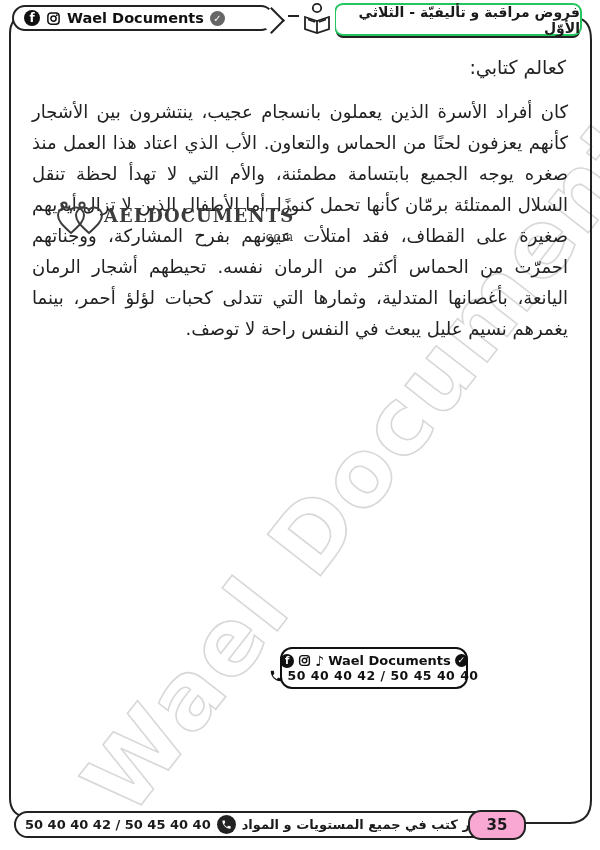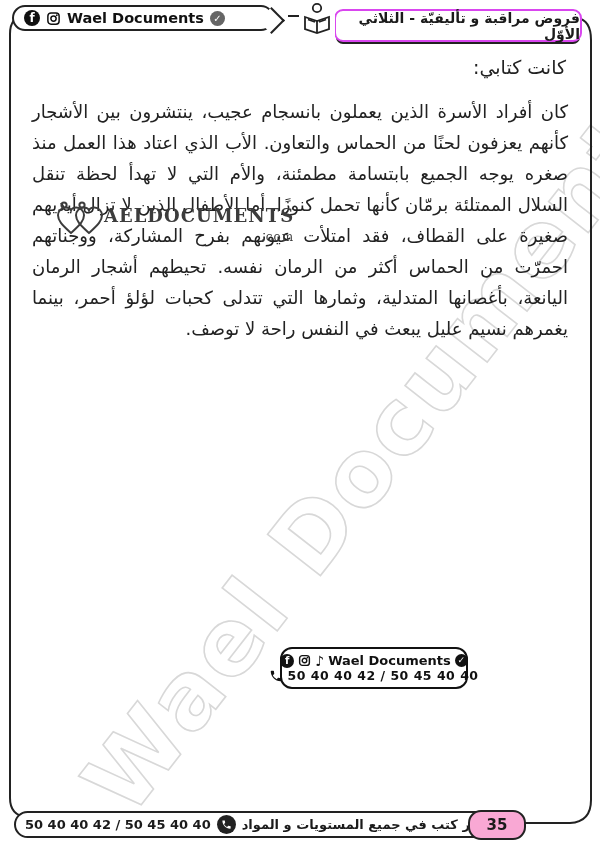--- a/index.html
+++ b/index.html
@@ -28,22 +28,22 @@
     position:absolute;right:-9px;top:3.5px;width:17px;height:17px;background:#fff;
     border-top:2px solid #222;border-right:2px solid #222;transform:rotate(45deg);
   }
   .fb{width:16px;height:16px;border-radius:50%;background:#111;color:#fff;
       font-weight:bold;font-size:12px;line-height:16px;text-align:center;flex:0 0 auto;}
   .brand-txt{font-weight:bold;font-size:14.5px;color:#111;white-space:nowrap;}
   .check{width:15px;height:15px;border-radius:50%;background:#666;color:#fff;
          font-size:10px;line-height:15px;text-align:center;flex:0 0 auto;}
   .reader{position:absolute;left:299px;top:0;z-index:4;background:#fff;padding:1px;}
   .head-box{
-    position:absolute;left:334px;top:9px;width:244px;height:29px;z-index:3;
-    background:#fff;border:2px solid #d946ef;border-radius:9px;
+    position:absolute;left:334px;top:3px;width:244px;height:29px;z-index:3;
+    background:#fff;border:2px solid #22c55e;border-radius:9px;
     box-shadow:0 4px 0 -2px #222;
     display:flex;align-items:center;justify-content:flex-start;
     font-weight:bold;font-size:14px;direction:rtl;
   }
   
   .doc-title{
     position:absolute;right:34px;top:56px;z-index:2;
     direction:rtl;font-size:19px;color:#222;
   }
   .body-text{
@@ -125,21 +125,21 @@
       <path d="M17 20 L17 32"></path>
       <path d="M8 18.5 L15 21"></path>
         <path d="M26 18.5 L19 21"></path>
     </svg>
   </div>
 
   <div class="head-box">
     <span>فروض مراقبة و تأليفيّة - الثلاثي الأوّل</span>
   </div>
 
-  <div class="doc-title">كانت كتابي:</div>
+  <div class="doc-title">كعالم كتابي:</div>
 
   <div class="body-text">
     <p class="p2">كان أفراد الأسرة الذين يعملون بانسجام عجيب، ينتشرون بين الأشجار كأنهم يعزفون لحنًا من الحماس والتعاون. الأب الذي اعتاد هذا العمل منذ صغره يوجه الجميع بابتسامة مطمئنة، والأم التي لا تهدأ لحظة تنقل السلال الممتلئة برمّان كأنها تحمل كنوزًا. أما الأطفال الذين لا تزال أيديهم صغيرة على القطاف، فقد امتلأت عيونهم بفرح المشاركة، ووجناتهم احمرّت من الحماس أكثر من الرمان نفسه. تحيطهم أشجار الرمان اليانعة، بأغصانها المتدلية، وثمارها التي تتدلى كحبات لؤلؤ أحمر، بينما يغمرهم نسيم عليل يبعث في النفس راحة لا توصف.</p>
   </div>
 
   <div class="logo-stamp">
     <span>
       <svg width="52" height="46" viewBox="0 0 52 46" fill="none" stroke="#3c3c3c" stroke-width="2">
         <path d="M19 40 L17.6 38.7 C10 31.8 6 27.5 6 22.3 C6 18 9.4 14.6 13.7 14.6 C16.1 14.6 18.4 15.7 19 17.5 C19.6 15.7 21.9 14.6 24.3 14.6 C28.6 14.6 32 18 32 22.3 C32 27.5 28 31.8 20.4 38.7 Z"></path>
         <path d="M37 40 L35.6 38.7 C28 31.8 24 27.5 24 22.3 C24 18 27.4 14.6 31.7 14.6 C34.1 14.6 36.4 15.7 37 17.5 C37.6 15.7 39.9 14.6 42.3 14.6 C46.6 14.6 50 18 50 22.3 C50 27.5 46 31.8 38.4 38.7 Z"></path>

